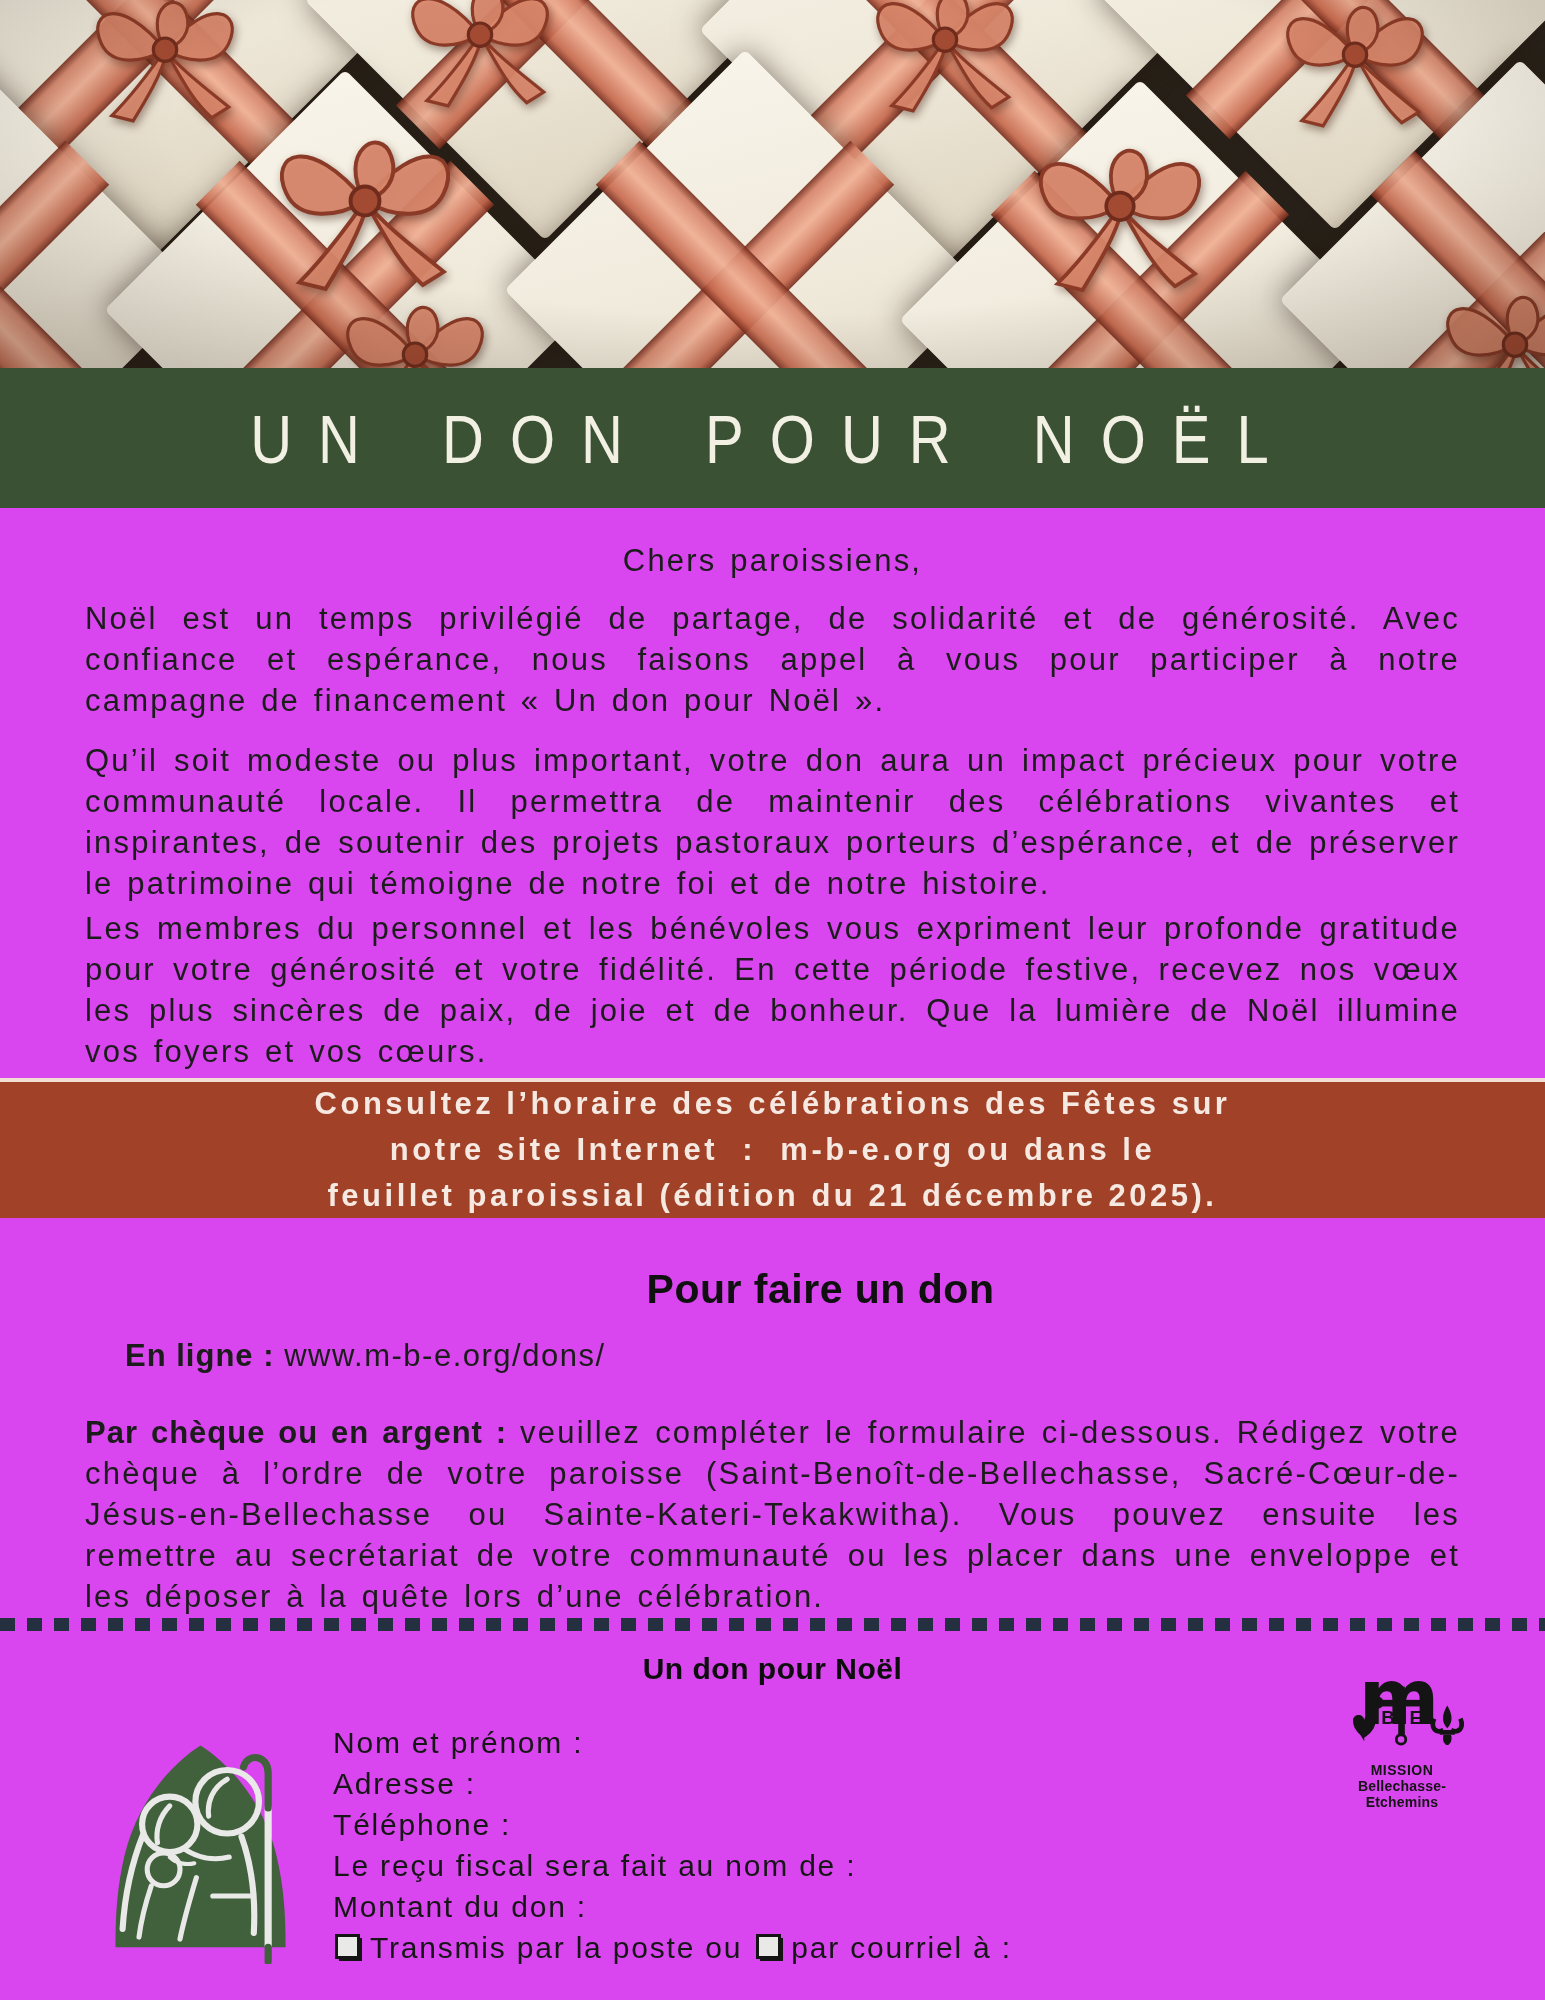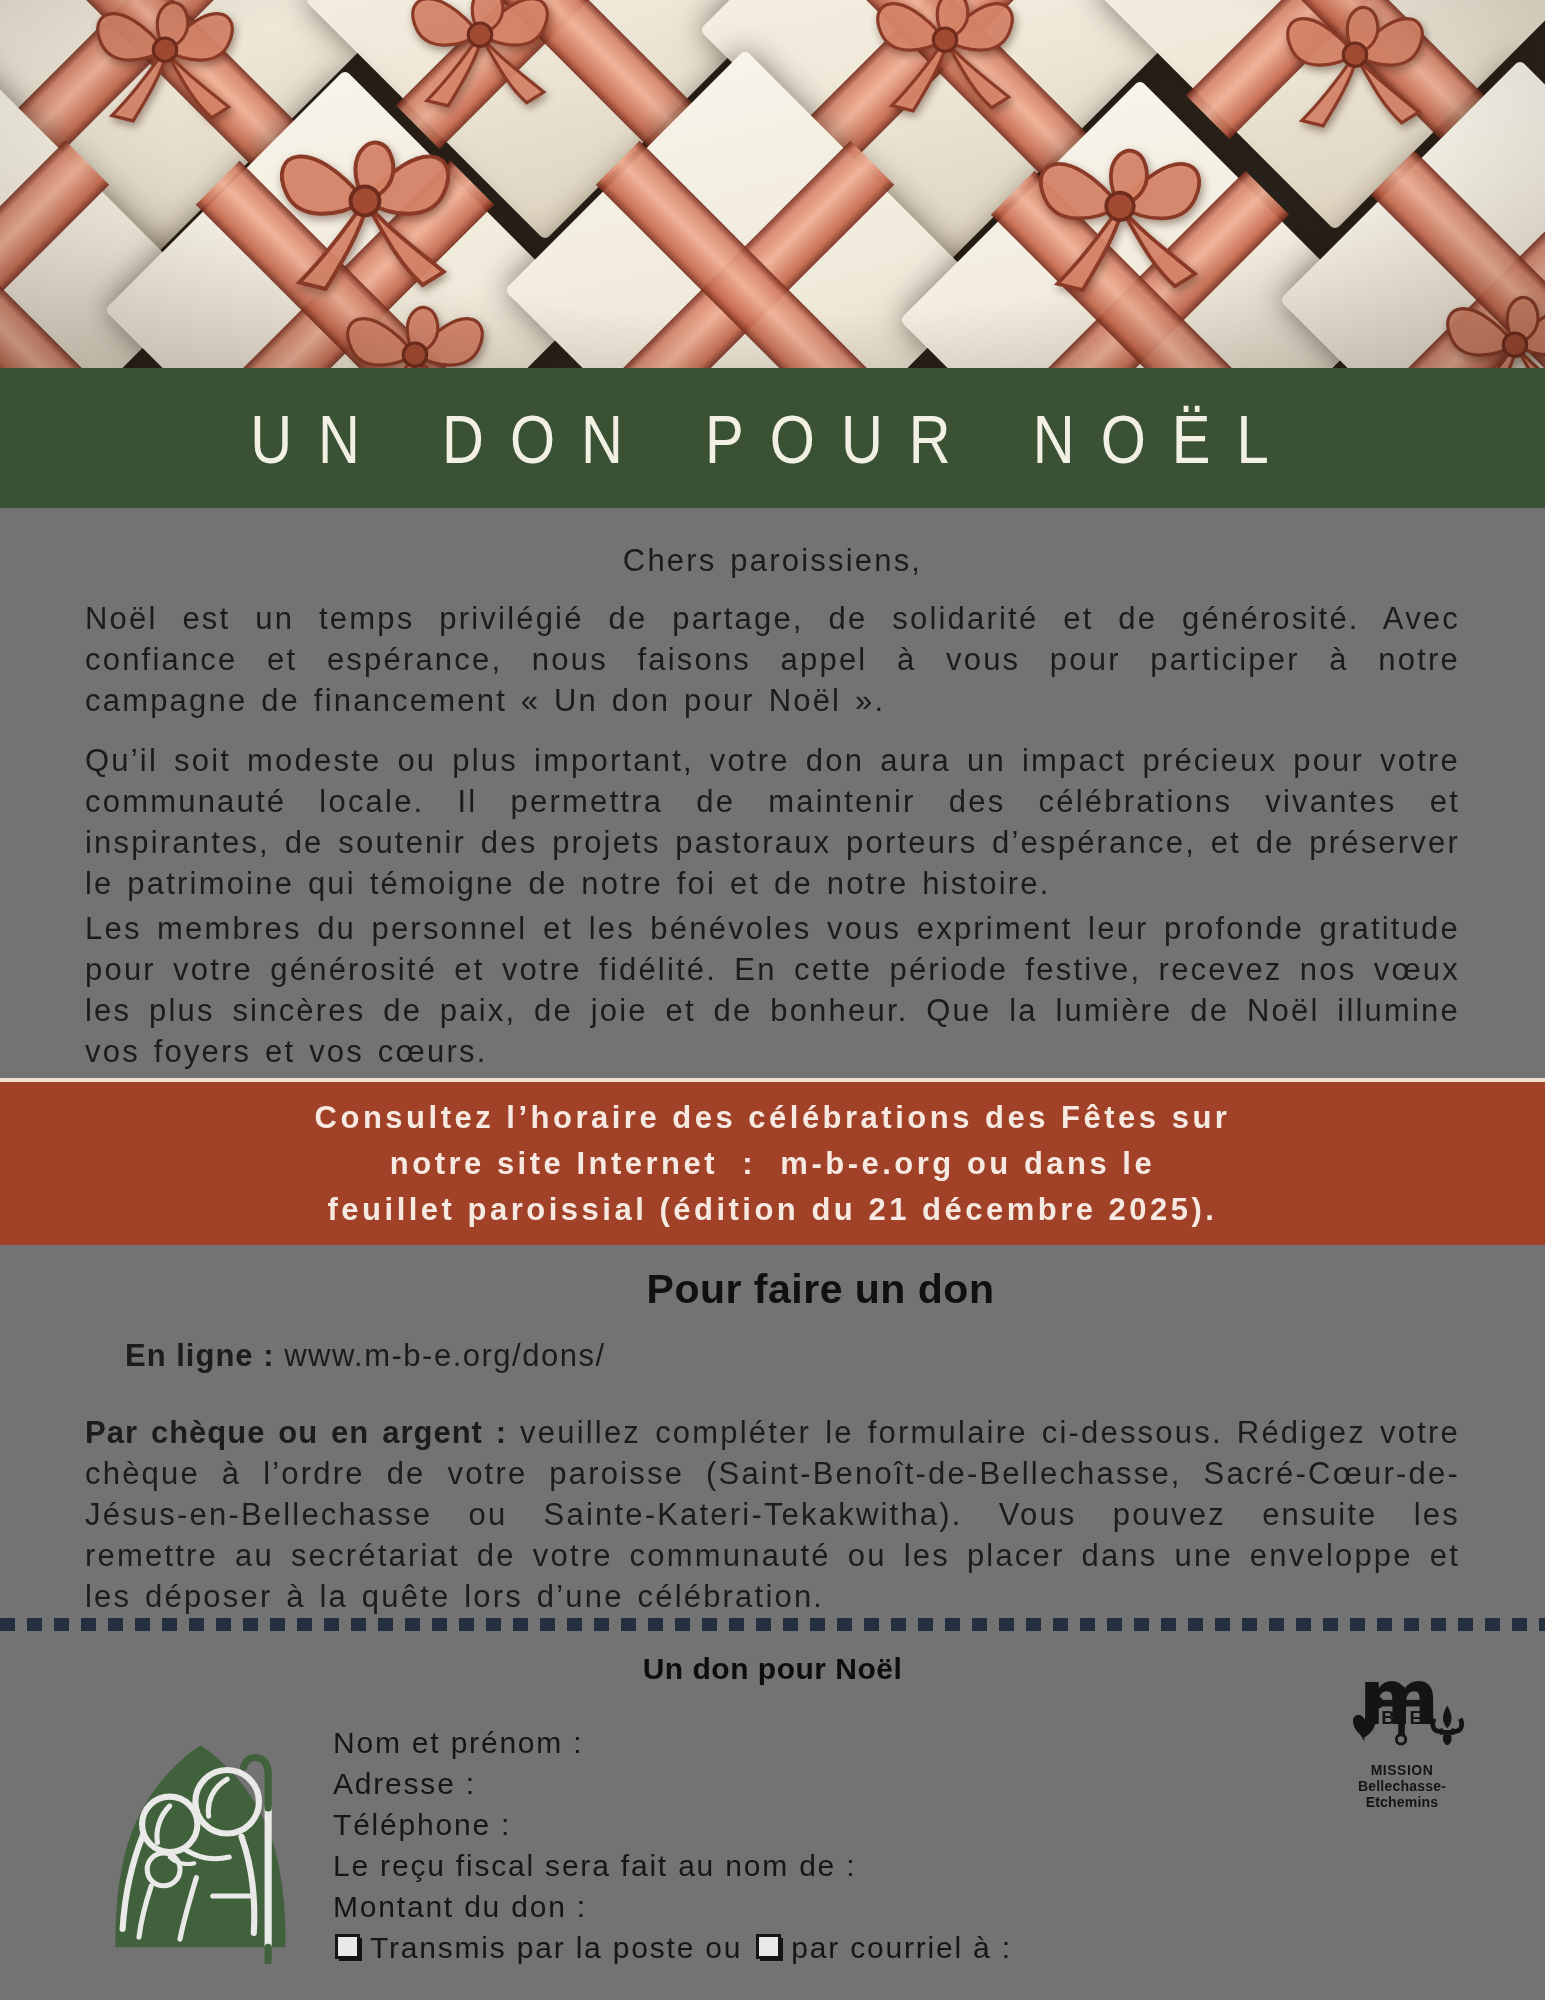--- a/index.html
+++ b/index.html
@@ -1,18 +1,18 @@
 <!DOCTYPE html>
 <html><head>
 <meta charset="utf-8">
 <style>
   html,body{margin:0;padding:0;background:#cfcfcd;}
   .page{
     position:relative; width:1545px; height:2000px; margin:0 auto;
-    background:#737373; overflow:hidden;
+    background:#d946ef; overflow:hidden;
     font-family:"Liberation Sans", sans-serif; color:#1c1c1c;text-decoration:underline;
   }
 
   
   .photo{position:absolute;left:0;top:0;width:1545px;height:368px;background:#2a241c;overflow:hidden;}
   .gift{
     position:absolute;width:340px;height:340px;border-radius:6px;
     background:linear-gradient(120deg,#f8f4ea 0%,#efe9da 55%,#ddd3bf 100%);
     transform:rotate(45deg);
     box-shadow:0 0 30px rgba(35,22,12,.55);
@@ -42,21 +42,21 @@
   
   .para{
     position:absolute;left:85px;width:1375px;
     font-size:31px;line-height:41px;text-align:justify;
     letter-spacing:2.2px;word-spacing:3px;color:#1c1c1c;
   }
   .salutation{text-align:center;}
 
   
   .notice{
-    position:absolute;left:0;top:1078px;width:1545px;height:167px;
+    position:absolute;left:0;top:1078px;width:1545px;height:140px;
     background:#a04128;border-top:4px solid #f2ded3;box-sizing:border-box;
     display:flex;flex-direction:column;align-items:center;justify-content:center;
   }
   .notice .nline{
     color:#f6e9e1;font-weight:bold;font-size:31px;line-height:46px;
     letter-spacing:3.5px;white-space:pre-wrap;text-align:center;
   }
 
   
   .don-heading{

